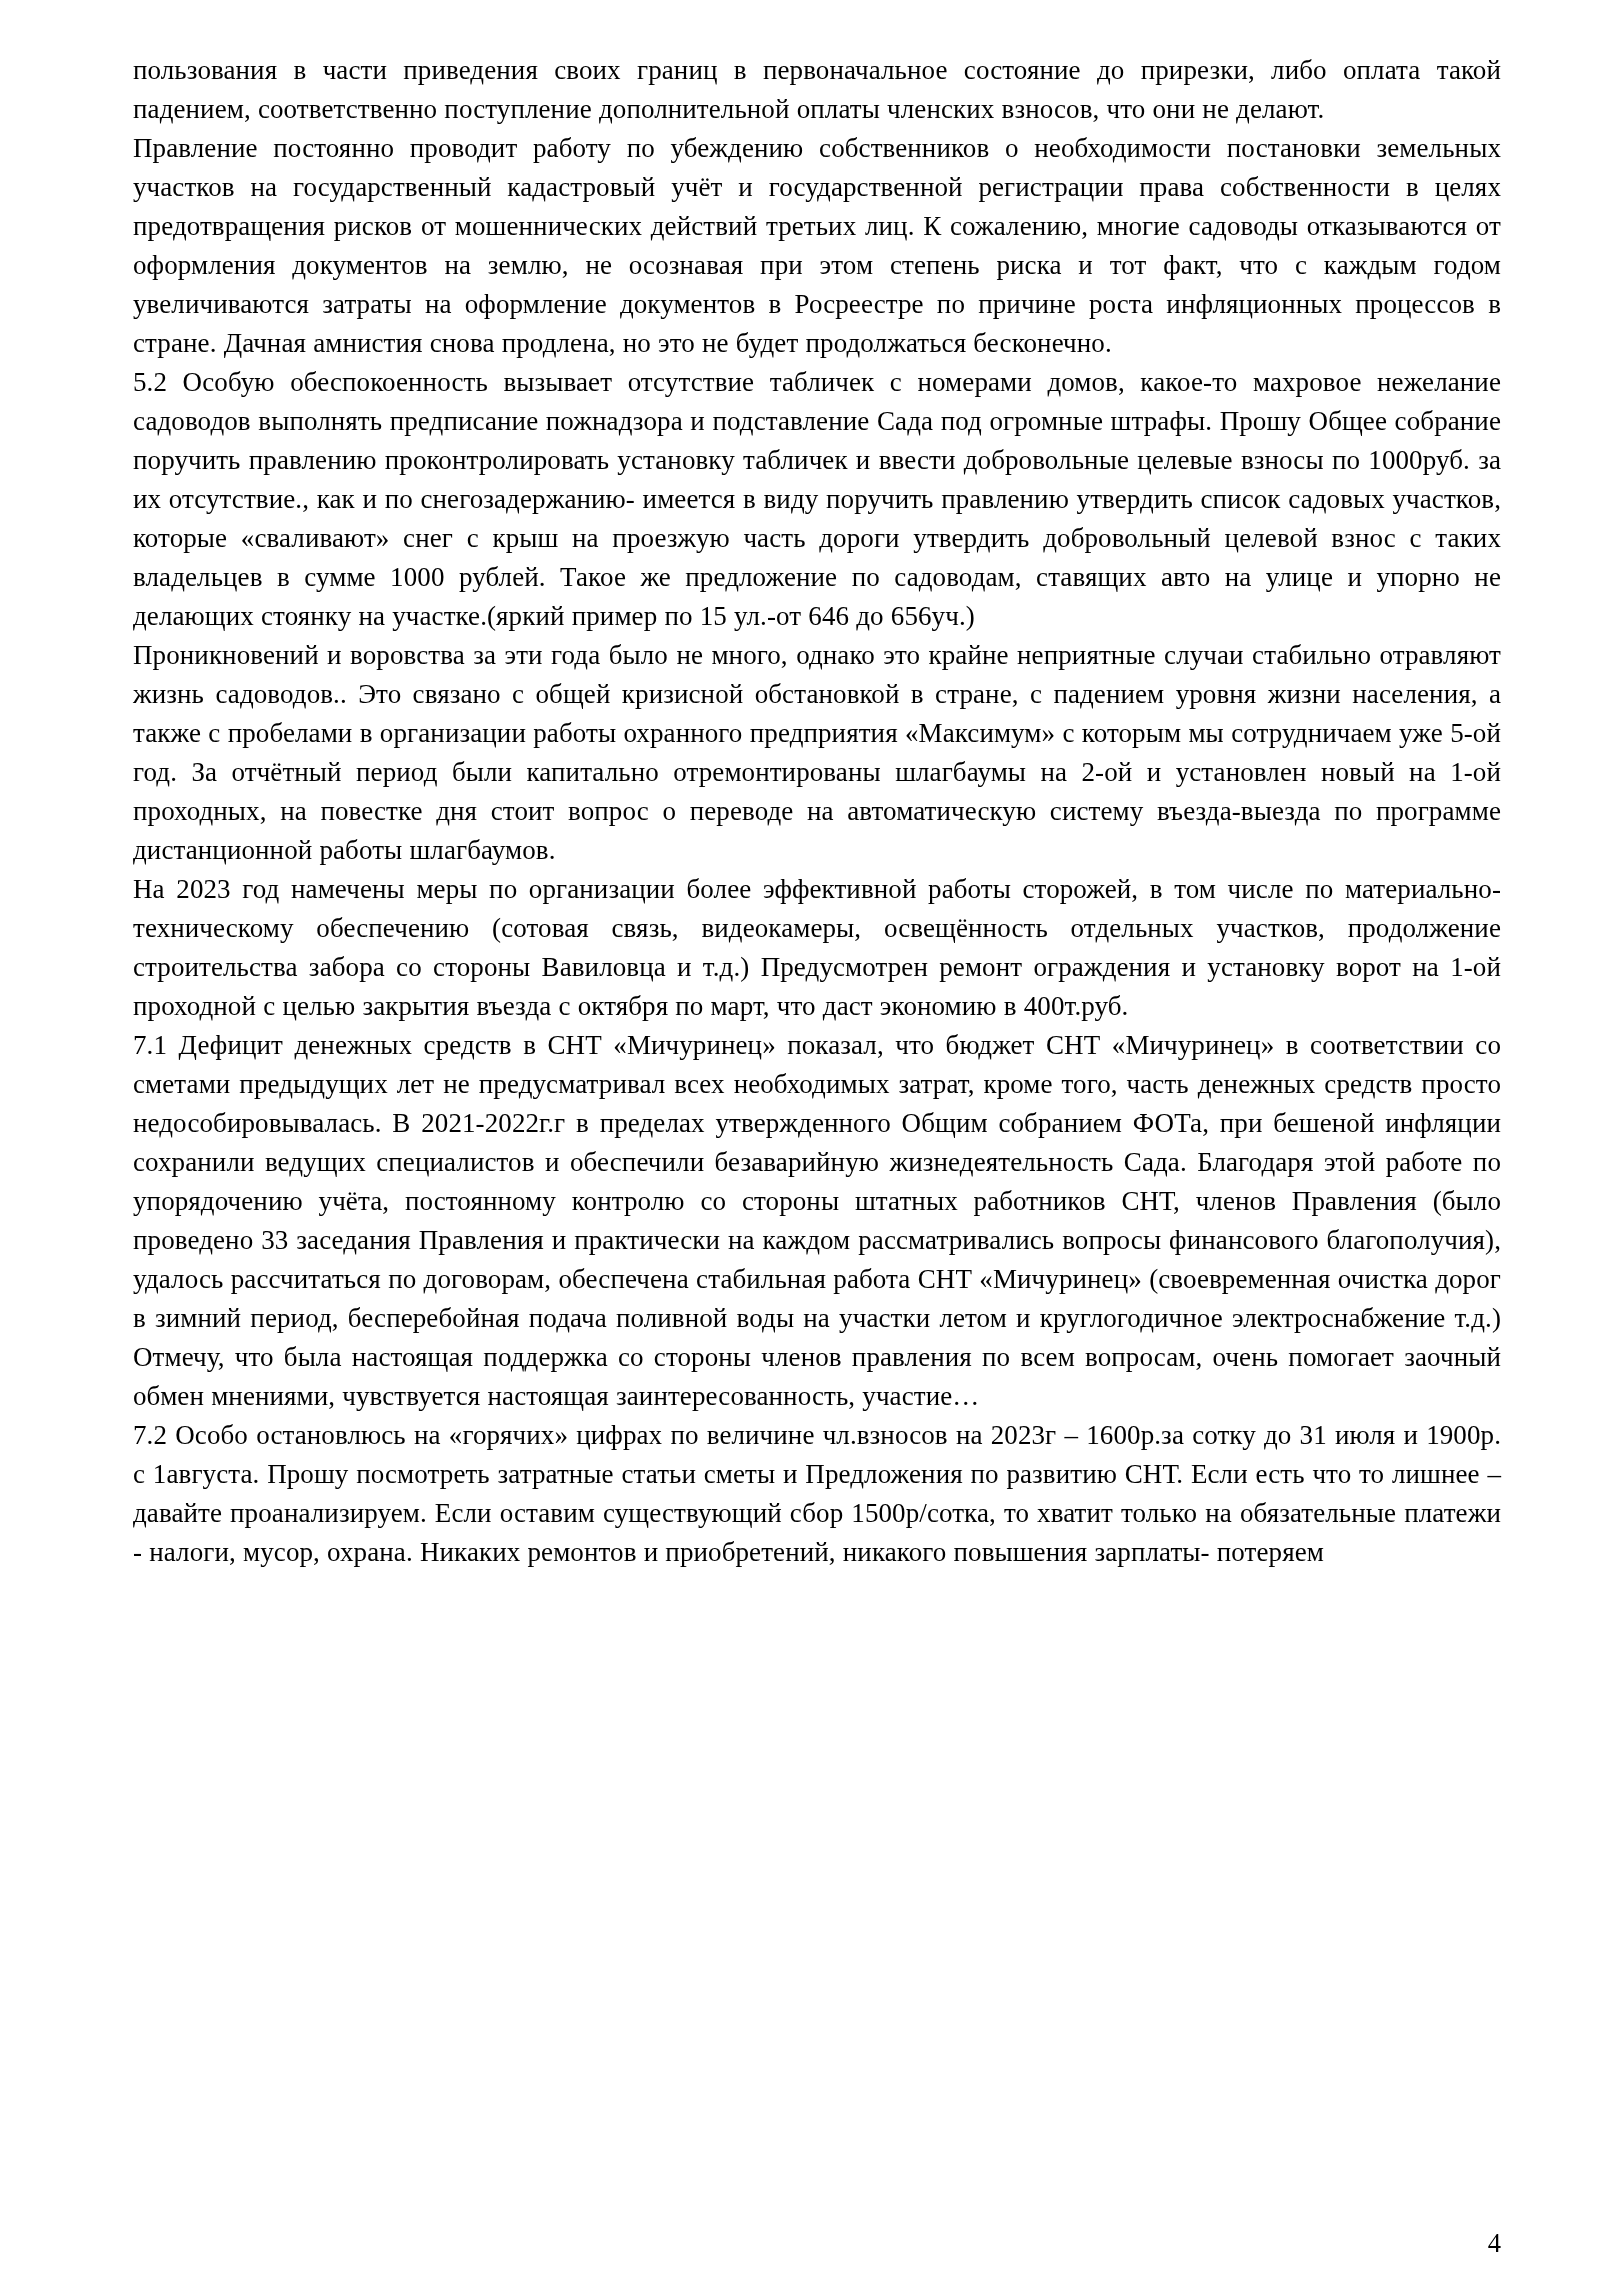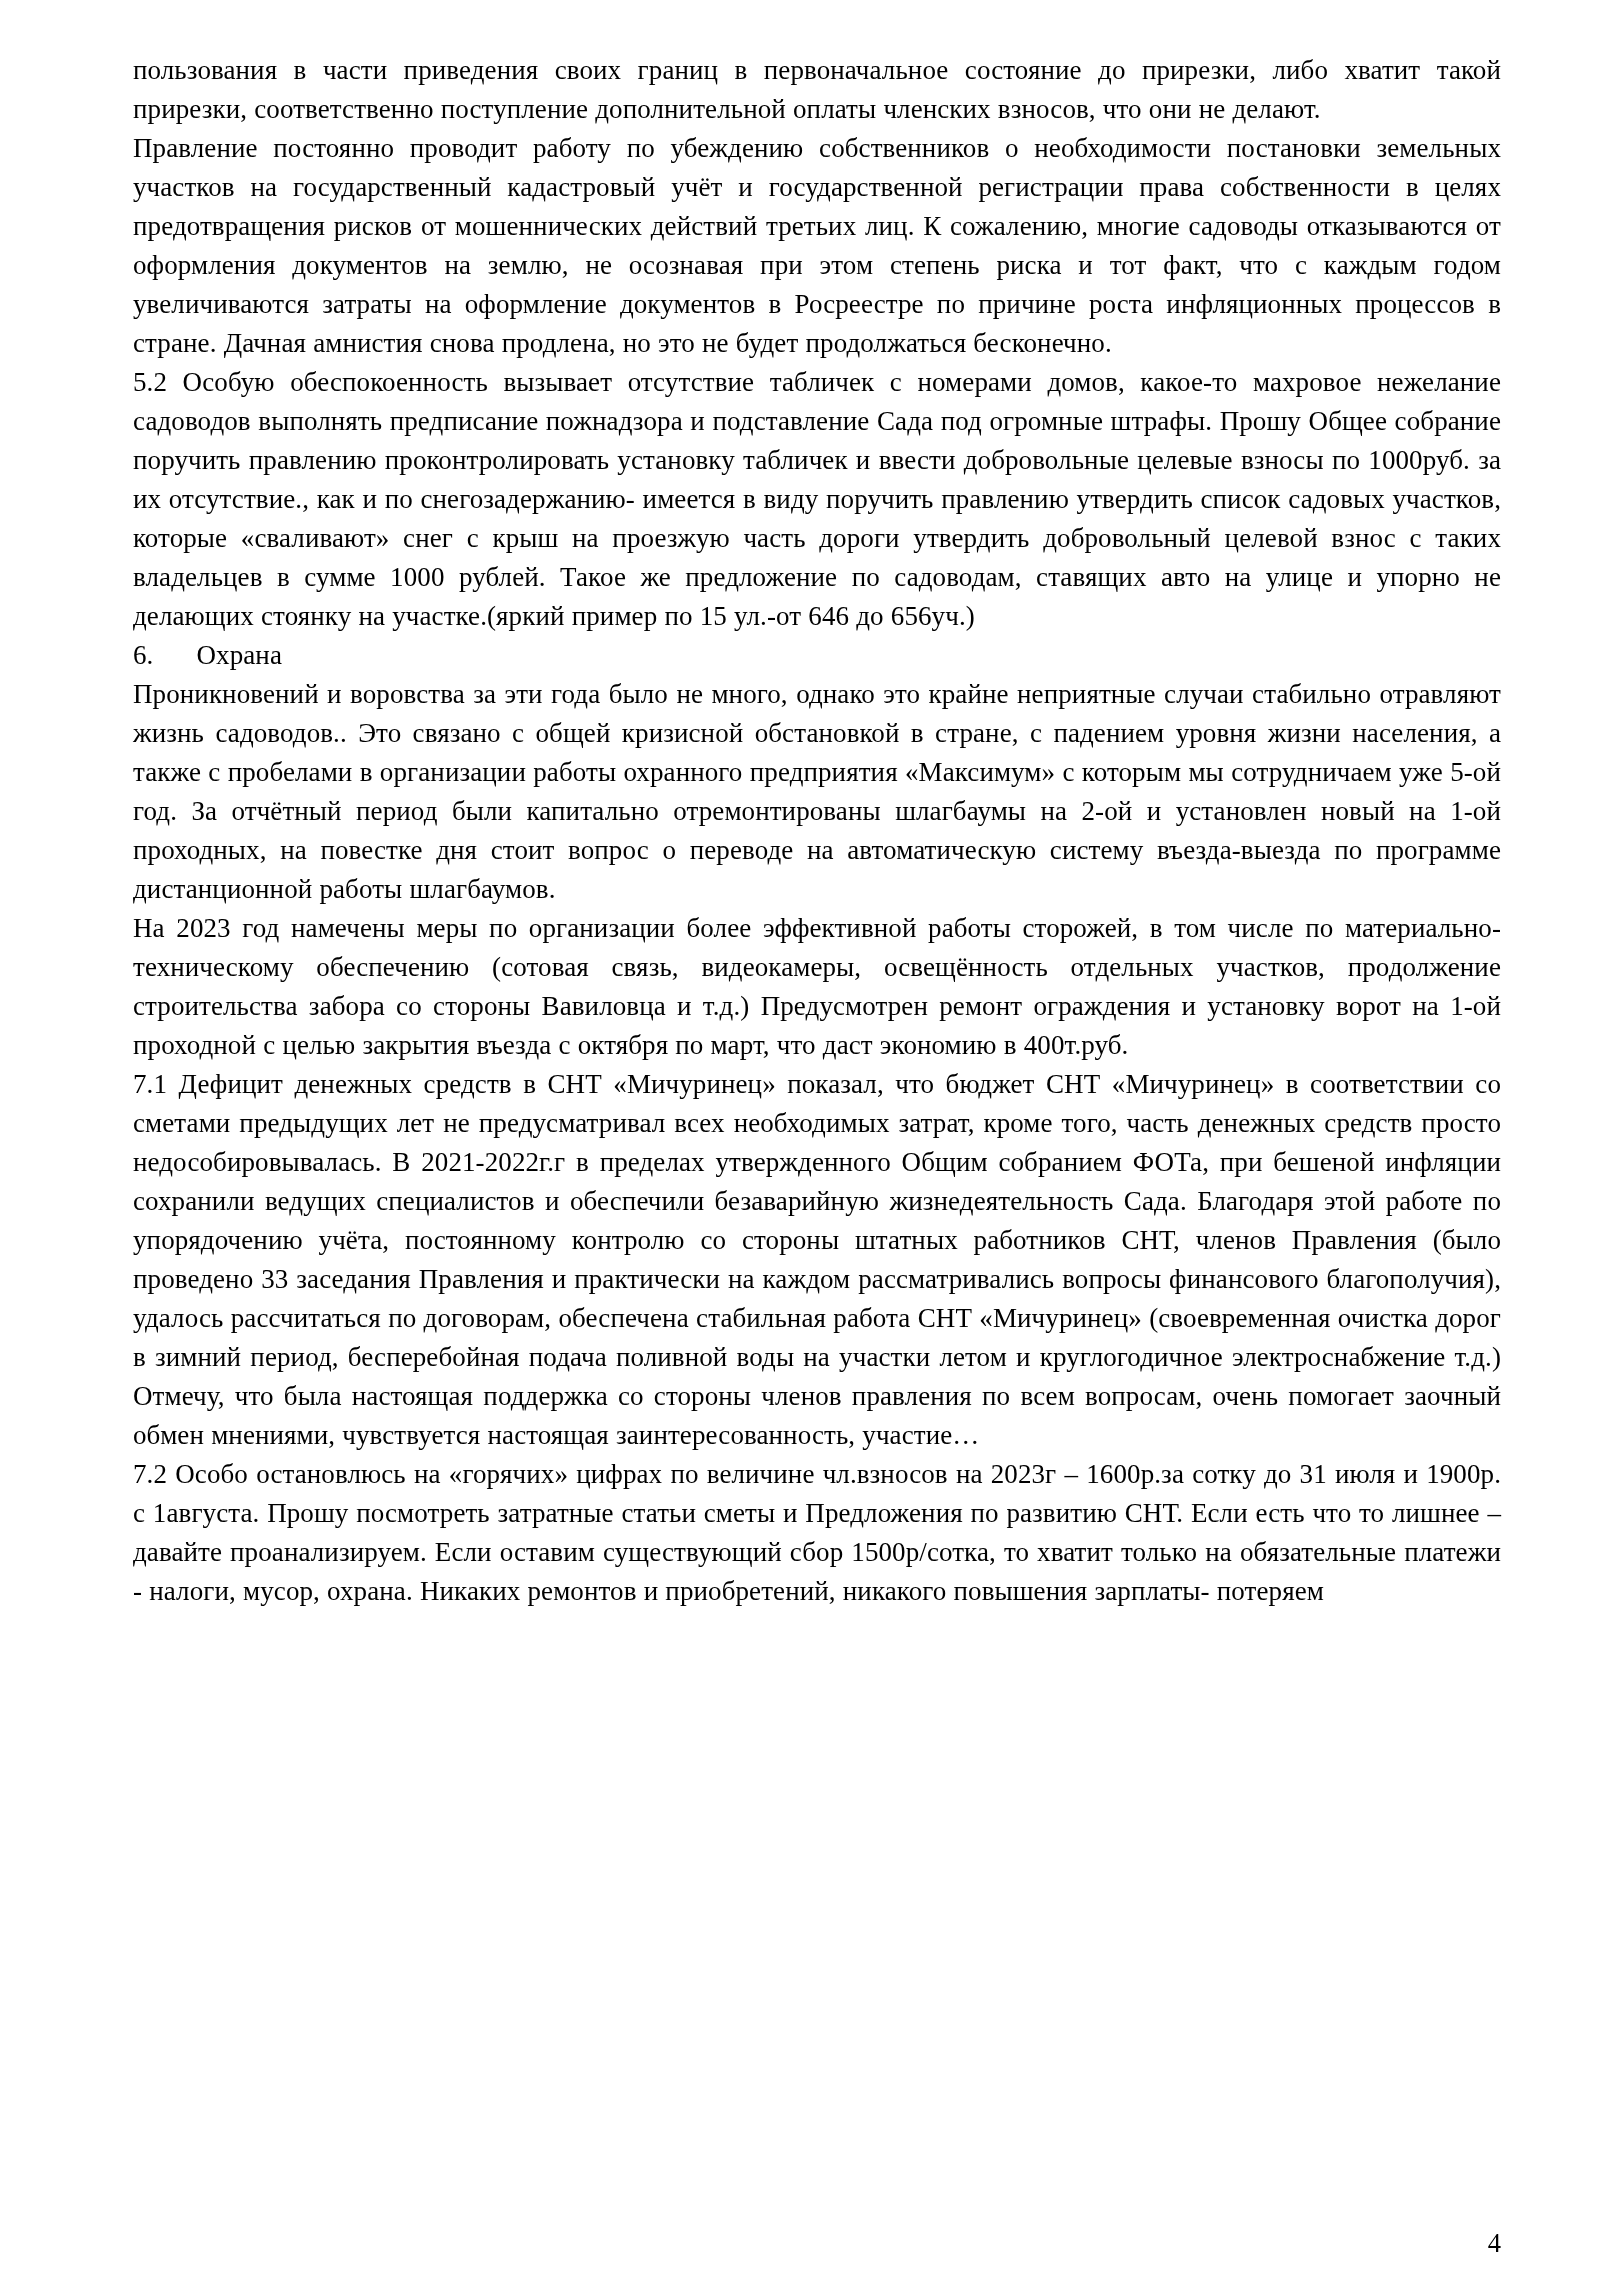--- a/index.html
+++ b/index.html
@@ -57,27 +57,26 @@
     line-height: 1;
   }
 </style>
 </head>
 <body>
 
 <div class="page">
 
   <div class="body-text">
 
-    <p class="p-noindent">пользования в части приведения своих границ в первоначальное состояние до прирезки, либо хватит такой прирезки, соответственно поступление дополнительной оплаты членских взносов, что они не делают.</p>
+    <p class="p-noindent">пользования в части приведения своих границ в первоначальное состояние до прирезки, либо оплата такой падением, соответственно поступление дополнительной оплаты членских взносов, что они не делают.</p>
 
     <p class="p-indent-lg">Правление постоянно проводит работу по убеждению собственников о необходимости постановки земельных участков на государственный кадастровый учёт и государственной регистрации права собственности в целях предотвращения рисков от мошеннических действий третьих лиц. К сожалению, многие садоводы отказываются от оформления документов на землю, не осознавая при этом степень риска и тот факт, что с каждым годом увеличиваются затраты на оформление документов в Росреестре по причине роста инфляционных процессов в стране. Дачная амнистия снова продлена, но это не будет продолжаться бесконечно.</p>
 
     <p class="p-indent">5.2 Особую обеспокоенность вызывает отсутствие табличек с номерами домов, какое-то махровое нежелание садоводов выполнять предписание пожнадзора и подставление Сада под огромные штрафы. Прошу Общее собрание поручить правлению  проконтролировать установку табличек и ввести добровольные целевые взносы по 1000руб. за их отсутствие., как и по снегозадержанию- имеется в виду поручить правлению утвердить список садовых участков, которые «сваливают» снег с крыш на проезжую часть дороги утвердить добровольный целевой взнос с таких владельцев в сумме   1000 рублей. Такое же предложение по садоводам, ставящих авто на улице и упорно не делающих стоянку на участке.(яркий пример по 15 ул.-от 646 до 656уч.)</p>
 
-    <p class="numbered-heading"><span>6.</span><span class="num-gap"></span><span>Охрана</span></p>
 
     <p class="p-indent">Проникновений и воровства за эти  года  было не много, однако это крайне неприятные случаи стабильно отравляют жизнь садоводов.. Это связано с общей кризисной обстановкой в стране, с падением уровня жизни населения, а также с пробелами в организации работы охранного предприятия «Максимум» с которым мы сотрудничаем уже 5-ой год. За отчётный период были капитально отремонтированы шлагбаумы на 2-ой и установлен новый на 1-ой проходных, на повестке дня стоит вопрос  о переводе на автоматическую систему въезда-выезда по программе дистанционной работы шлагбаумов.</p>
 
     <p class="p-indent-lg">На 2023 год намечены меры по организации более эффективной работы сторожей, в том числе по материально-техническому обеспечению (сотовая связь, видеокамеры, освещённость отдельных участков, продолжение строительства забора со стороны Вавиловца и т.д.) Предусмотрен ремонт  ограждения и установку ворот на 1-ой проходной с целью закрытия въезда с октября по март, что даст экономию   в 400т.руб.</p>
 
 
 
     <p class="p-indent">7.1 Дефицит денежных средств в СНТ «Мичуринец»  показал, что бюджет СНТ «Мичуринец» в соответствии со сметами предыдущих лет не предусматривал всех необходимых затрат, кроме того, часть денежных средств просто недособировывалась. В 2021-2022г.г в пределах утвержденного Общим собранием ФОТа, при бешеной инфляции сохранили ведущих специалистов и обеспечили безаварийную жизнедеятельность Сада. Благодаря этой работе по  упорядочению учёта, постоянному контролю со стороны штатных работников СНТ, членов Правления (было проведено 33 заседания Правления и практически на каждом рассматривались вопросы финансового благополучия), удалось рассчитаться по договорам, обеспечена стабильная работа СНТ «Мичуринец» (своевременная очистка дорог в зимний период, бесперебойная подача поливной воды на участки летом и круглогодичное электроснабжение т.д.) Отмечу, что  была настоящая поддержка со стороны членов правления по всем вопросам, очень помогает заочный обмен мнениями, чувствуется настоящая заинтересованность, участие…</p>
 
     <p class="p-indent">7.2 Особо остановлюсь на «горячих» цифрах по величине чл.взносов на 2023г – 1600р.за сотку до 31 июля и 1900р. с 1августа. Прошу посмотреть затратные статьи сметы и Предложения по развитию СНТ. Если есть что то  лишнее – давайте проанализируем. Если оставим существующий сбор 1500р/сотка, то хватит только на обязательные платежи - налоги, мусор, охрана. Никаких ремонтов и приобретений, никакого повышения зарплаты- потеряем</p>

